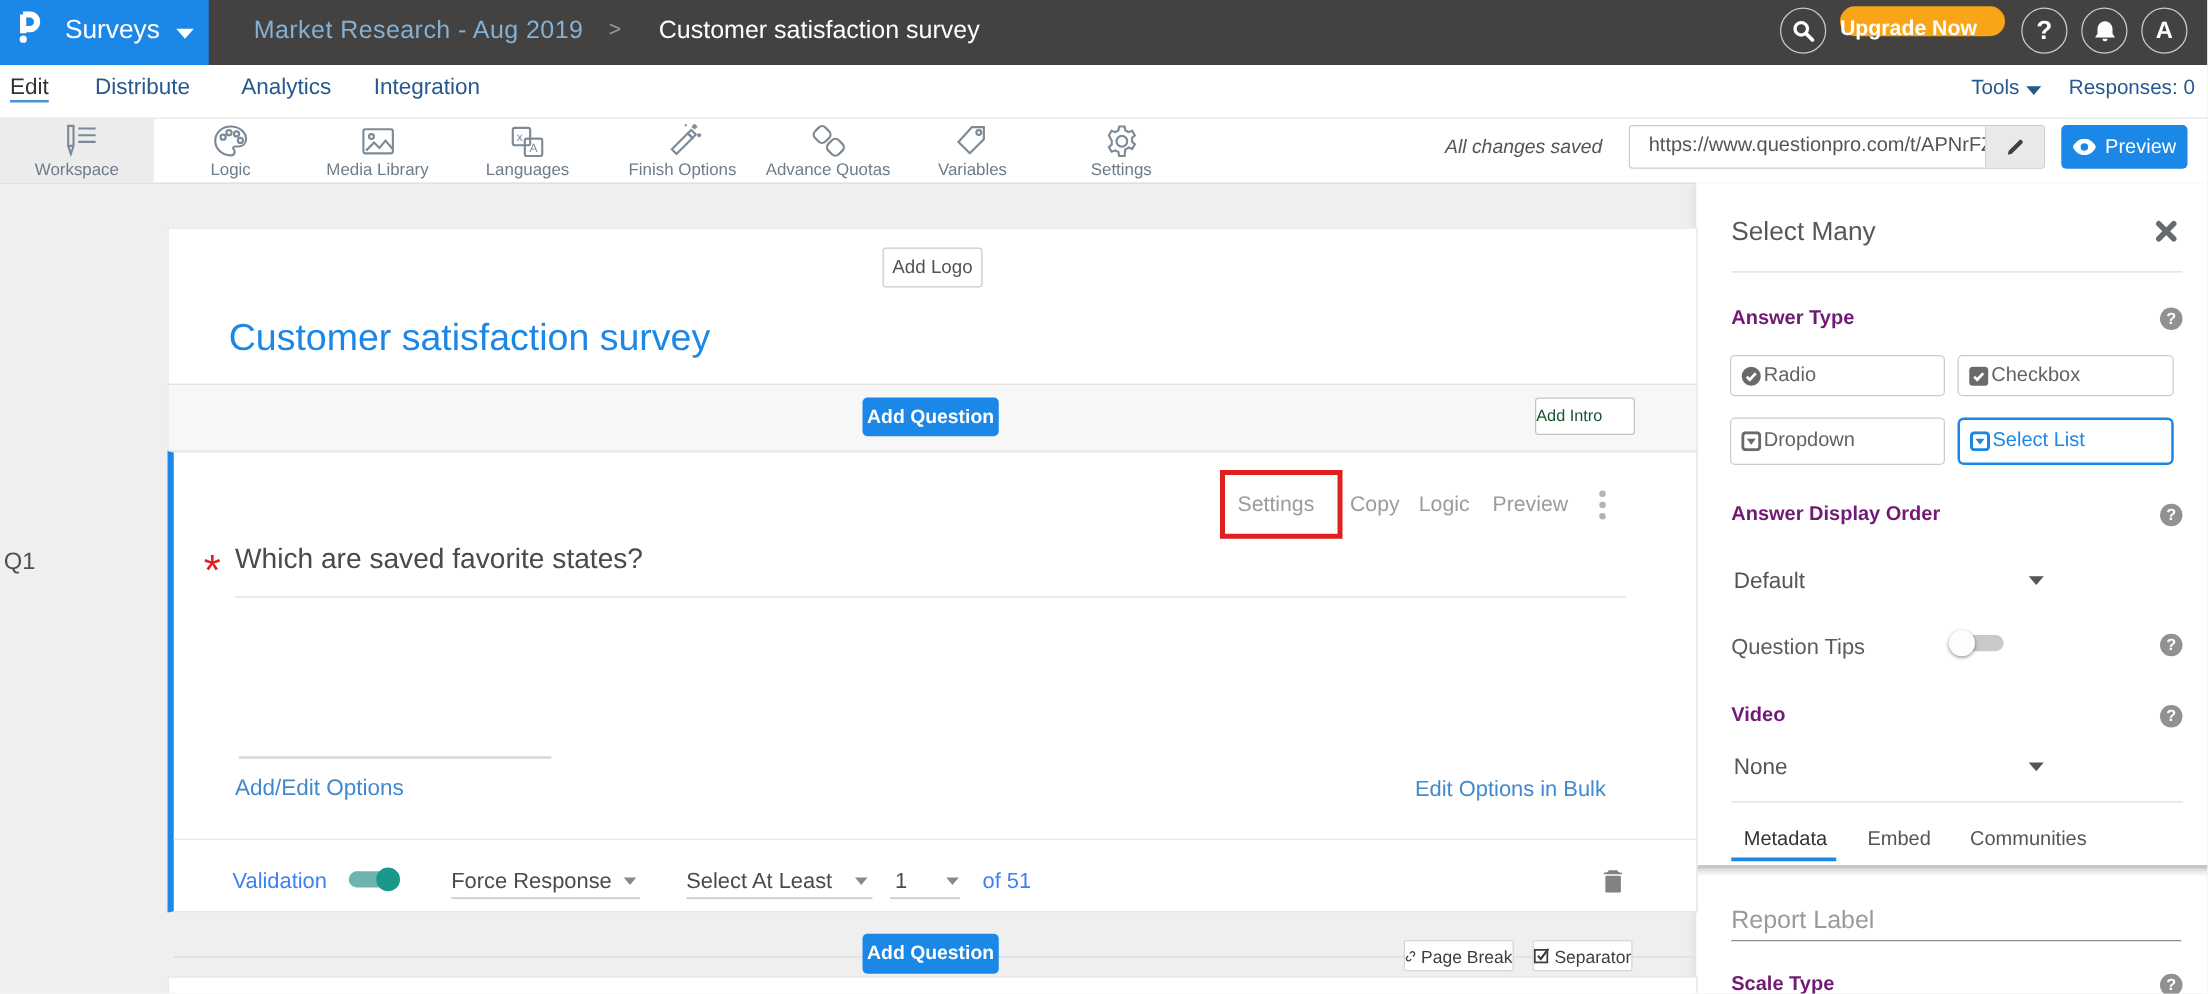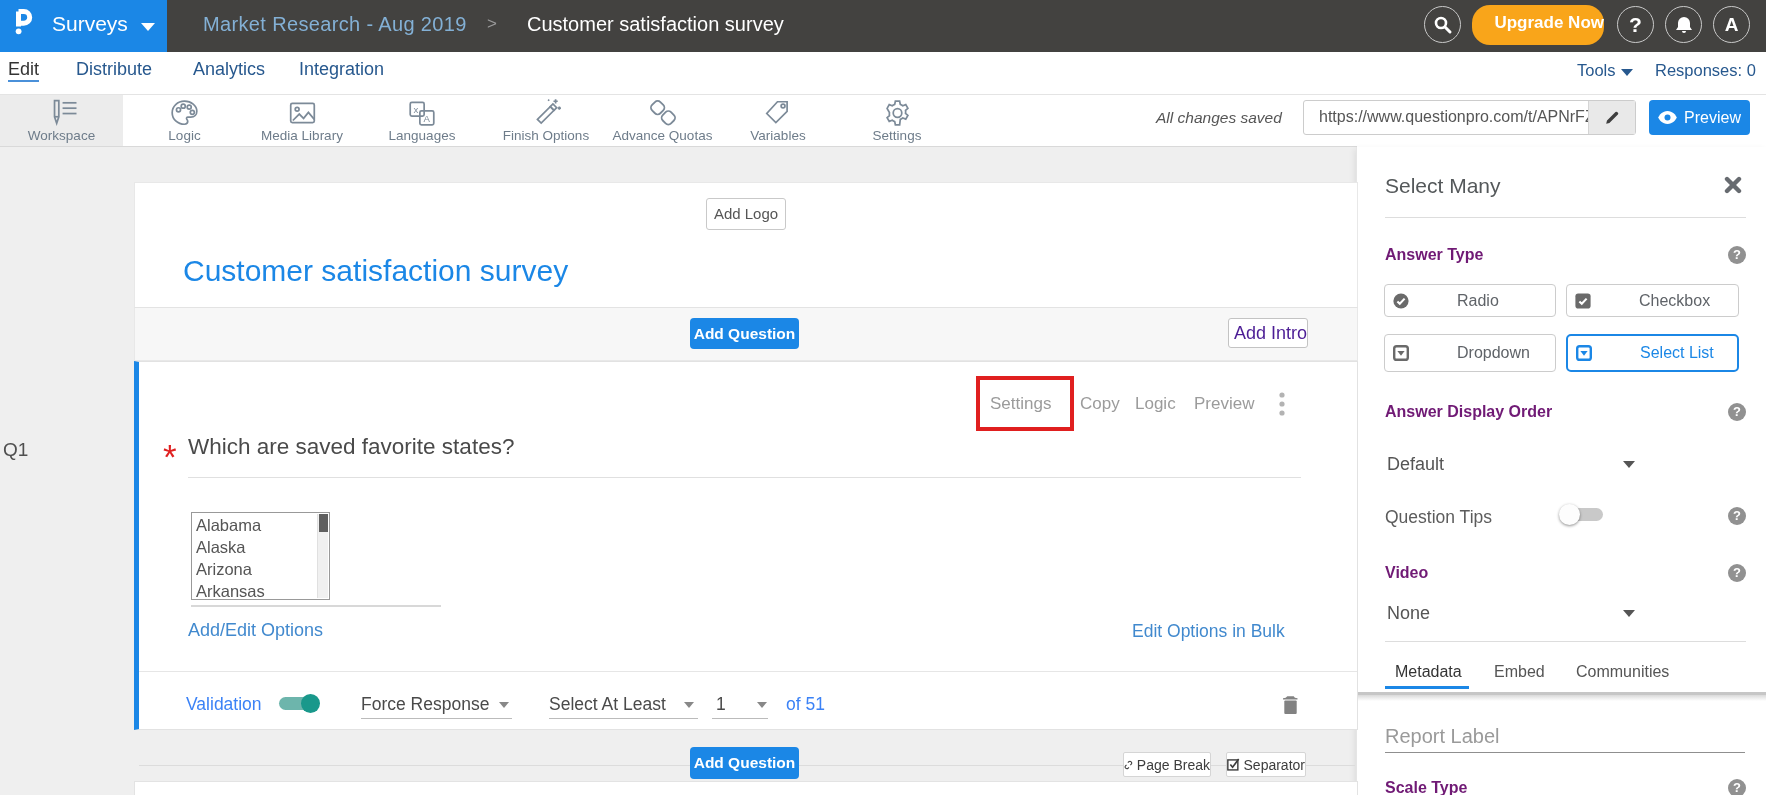--- a/index.html
+++ b/index.html
@@ -9,21 +9,21 @@
 .abs{position:absolute;}
 
 #hdr{left:0;top:0;width:1766px;height:52px;background:#434240;}
 #logo{left:0;top:0;width:167px;height:52px;background:#1b87e6;}
 #surveys{left:52px;top:12px;color:#fff;font-size:21px;}
 .caret-w{width:0;height:0;border-left:7px solid transparent;border-right:7px solid transparent;border-top:8px solid #fff;}
 #bc1{left:203px;top:13px;color:#83b0d5;font-size:20px;letter-spacing:0.35px;}
 #bc-sep{left:487px;top:14px;color:#9a9a9a;font-size:17px;}
 #bc2{left:527px;top:13px;color:#fff;font-size:20px;}
 .circ{width:37px;height:37px;border:1px solid #c9c9c9;border-radius:50%;top:6px;display:flex;align-items:center;justify-content:center;}
-#upg{left:1472px;top:5px;width:132px;height:40px;background:#f9a51a;border-radius:18px;color:#fff;font-weight:bold;font-size:17px;text-align:right;line-height:36px;}
+#upg{left:1472px;top:5px;width:132px;height:24px;background:#f9a51a;border-radius:18px;color:#fff;font-weight:bold;font-size:17px;text-align:left;line-height:36px;}
 
 #tabrow{left:0;top:52px;width:1766px;height:43px;background:#fff;border-bottom:1px solid #e4e4e4;}
 .tab{top:7px;font-size:18px;color:#27588e;}
 #tab-edit{left:8px;color:#333;}
 #tab-edit:after{content:"";position:absolute;left:0;right:0;bottom:-2px;height:2.5px;background:#4a90d9;}
 #tools{left:1577px;top:9px;font-size:16.5px;color:#27588e;}
 #resp{left:1655px;top:9px;font-size:16.5px;color:#27588e;}
 .caret-b{width:0;height:0;border-left:6px solid transparent;border-right:6px solid transparent;border-top:7px solid #27588e;}
 
 #toolbar{left:0;top:95px;width:1766px;height:52px;background:#fff;}
@@ -37,39 +37,39 @@
 #urlpen{right:0;top:0;width:47px;height:33px;background:#e9e9e9;border-left:1px solid #d5d5d5;display:flex;align-items:center;justify-content:center;}
 #pvbtn{left:1649px;top:5px;width:101px;height:35px;background:#1b87e6;border-radius:4px;color:#fff;font-size:16px;display:flex;align-items:center;justify-content:center;gap:7px;}
 
 #panel{left:1356px;top:147px;width:410px;height:648px;background:#fff;border-left:1px solid #e5e5e5;box-shadow:-2px 2px 6px rgba(0,0,0,0.07);}
 .p-abs{position:absolute;}
 #p-title{left:28px;top:27px;font-size:21px;color:#54585a;}
 #p-x{left:367px;top:29px;}
 .p-hr{left:28px;width:361px;height:1px;background:#ddd;}
 .p-bold{font-size:16px;font-weight:bold;color:#701a75;}
 .qmark{width:18px;height:18px;border-radius:50%;background:#919191;color:#fff;font-size:13px;font-weight:bold;text-align:center;line-height:18px;}
-.atbtn{border:1px solid #ccc;border-radius:4px;background:#fff;display:flex;align-items:center;padding-left:8px;font-size:16px;color:#5f6368;gap:46px;}
+.atbtn{border:1px solid #ccc;border-radius:4px;background:#fff;display:flex;align-items:center;padding-left:8px;font-size:16px;color:#5f6368;}
 .atbtn svg{margin-right:2px;}
 #at-sl{border:2px solid #1b87e6;border-radius:5px;color:#1b87e6;}
 .pdd{font-size:18px;color:#555;}
 .caret-g{width:0;height:0;border-left:6px solid transparent;border-right:6px solid transparent;border-top:7px solid #555;}
 .ptxt{font-size:17.5px;color:#5c5c5c;}
 
 .tg-off-track{width:36px;height:13px;border-radius:7px;background:#c9c9c9;}
 .tg-off-knob{width:21px;height:21px;border-radius:50%;background:#fdfdfd;box-shadow:0 1px 3px rgba(0,0,0,0.45);}
 #p-heavy{left:0;top:545px;width:410px;height:3px;background:#c6c6c6;}
 #p-heavygrad{left:0;top:548px;width:410px;height:6px;background:linear-gradient(#d9d9d9,rgba(255,255,255,0));}
 
 #q1{left:3px;top:439px;font-size:19px;color:#4f4f4f;}
 #headcard{left:134px;top:182px;width:1224px;height:125px;background:#fff;border:1px solid #e8e8e8;border-bottom:none;}
 #addlogo{left:571px;top:15px;width:80px;height:32px;border:1px solid #c9c9c9;border-radius:3px;background:#fff;font-size:15px;color:#555;text-align:center;line-height:30px;}
 #stitle{left:48px;top:71px;font-size:30px;color:#1b87e6;}
 #band1{left:134px;top:307px;width:1224px;height:54px;background:#f7f7f7;border:1px solid #e8e8e8;border-top:1px solid #e3e3e3;}
 .addq{width:109px;height:31px;background:#1b87e6;border-radius:4px;color:#fff;font-weight:bold;font-size:15.5px;text-align:center;line-height:31px;}
-#addintro{left:1093px;top:10px;width:80px;height:30px;background:#fff;border:1px solid #c3c3c3;border-radius:3px;font-size:18px;color:#4c1d95;text-align:right;line-height:28px;}
+#addintro{left:1093px;top:10px;width:80px;height:30px;background:#fff;border:1px solid #c3c3c3;border-radius:3px;font-size:13px;color:#14532d;text-align:left;line-height:28px;}
 #qcard{left:134px;top:361px;width:1224px;height:369px;background:#fff;border:1px solid #e2e2e2;border-left:5px solid #1b87e6;}
 .qmenu{top:32px;font-size:17px;color:#9b9b9b;}
 #redbox{left:837px;top:14px;width:98px;height:55px;border:4px solid #e01f1f;}
 #qstar{left:24px;top:75px;color:#e02020;font-size:35px;}
 #qtext{left:49px;top:72px;font-size:22.5px;color:#4a4a4a;}
 #qhr{left:49px;top:115px;width:1113px;height:1px;background:#e0e0e0;}
 #listbox{left:52px;top:150px;width:139px;height:88px;border:1px solid #999;background:#fff;}
 #listitems{left:4px;top:1px;font-size:16.5px;color:#555;line-height:22px;}
 #sbtrack{right:1px;top:1px;width:11px;height:84px;background:#f0f0f0;border-left:1px solid #e0e0e0;}
 #sbthumb{left:1px;top:0px;width:9px;height:18px;background:#5f5f5f;}
@@ -304,26 +304,20 @@
     <span class="abs qmenu" style="left:996px">Logic</span>
     <span class="abs qmenu" style="left:1055px">Preview</span>
     <svg class="abs" style="left:1140px;top:30px" width="6" height="24" viewBox="0 0 6 24">
         <circle cx="3" cy="3" r="2.6" fill="#b3b3b3"></circle>
         <circle cx="3" cy="12" r="2.6" fill="#b3b3b3"></circle>
         <circle cx="3" cy="21" r="2.6" fill="#b3b3b3"></circle>
       </svg>
     <span class="abs" id="qstar">*</span>
     <span class="abs" id="qtext">Which are saved favorite states?</span>
     <div class="abs" id="qhr"></div>
-    <div class="abs" id="listbox">
-      <div class="abs" id="listitems">Alabama<br>Alaska<br>Arizona<br>Arkansas</div>
-      <div class="abs" id="sbtrack">
-          <div class="abs" id="sbthumb"></div>
-        </div>
-    </div>
     <div class="abs" id="listhr"></div>
     <span class="abs" id="addedit">Add/Edit Options</span>
     <span class="abs" id="editbulk">Edit Options in Bulk</span>
     <div class="abs" id="valhr"></div>
     <div class="abs" id="valrow" style="left:0;top:309px;width:1218px;height:59px">
       <span class="abs vtxt" style="left:47px;top:23px">Validation</span>
       <div class="abs tg-on-track" style="left:140px;top:26px"></div>
       <div class="abs tg-on-knob" style="left:162px;top:23px"></div>
       <span class="abs vdd" style="left:222px;top:23px">Force Response</span>
       <div class="abs caret-sm" style="left:360px;top:31px"></div>

